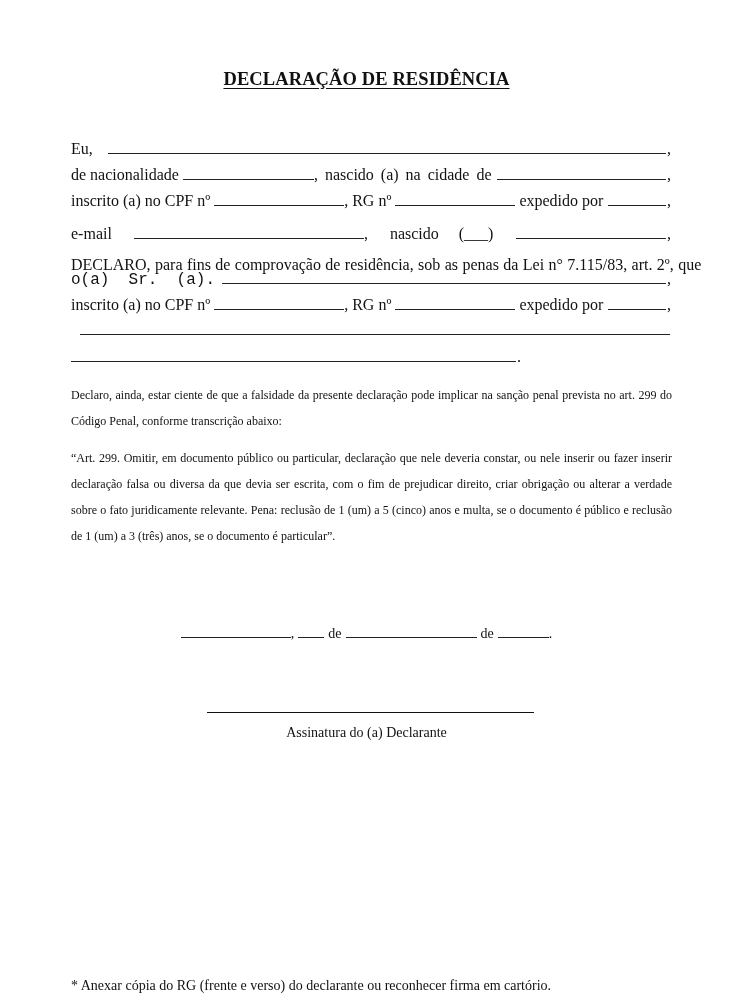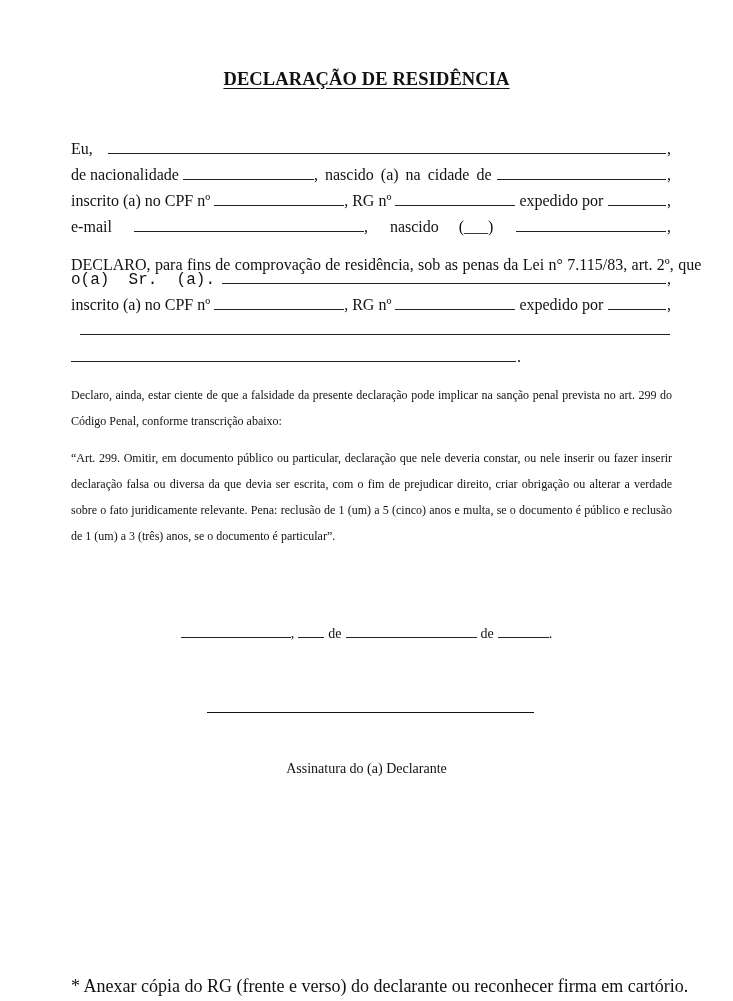--- a/index.html
+++ b/index.html
@@ -29,25 +29,25 @@
       display: flex; justify-content: center; align-items: baseline;
       font-size: 14px; line-height: 20px;
     }
     .date-line .u { display: inline-block; border-bottom: 1px solid #222; height: 14px; }
     .sig-line {
       position: absolute; top: 712px; left: 207px; width: 327px;
       border-bottom: 1.5px solid #111;
     }
     .sig-label {
       position: absolute; top: 723px; left: 0; width: 733px; text-align: center;
-      font-size: 14px; line-height: 20px; margin-top: 36px;
+      font-size: 14px; line-height: 20px;
     }
     .footnote {
       position: absolute; top: 977px; left: 71px;
-      font-size: 18px; line-height: 18px; text-align: right;
+      font-size: 14px; line-height: 18px; text-align: right;
     }
   </style>
 </head>
 <body>
 
 <div class="title">DECLARAÇÃO DE RESIDÊNCIA</div>
 
 <div class="line" style="top:139px;">
   <span>Eu,</span>
   <span style="width:14px;"></span>
@@ -72,21 +72,21 @@
   <span>, RG nº</span>
   <span style="width:4px;"></span>
   <span class="blank" style="width:120px;"></span>
   <span style="width:4px;"></span>
   <span>expedido por</span>
   <span style="width:4px;"></span>
   <span class="fill"></span>
   <span>,</span>
 </div>
 
-<div class="line" style="top:217px;">
+<div class="line" style="top:224px;">
   <span>e-mail</span>
   <span style="width:22px;"></span>
   <span class="blank" style="width:230px;"></span>
   <span>,</span>
   <span style="width:22px;"></span>
   <span>nascido</span>
   <span style="width:20px;"></span>
   <span>(___)</span>
   <span style="width:22px;"></span>
   <span class="fill"></span>

